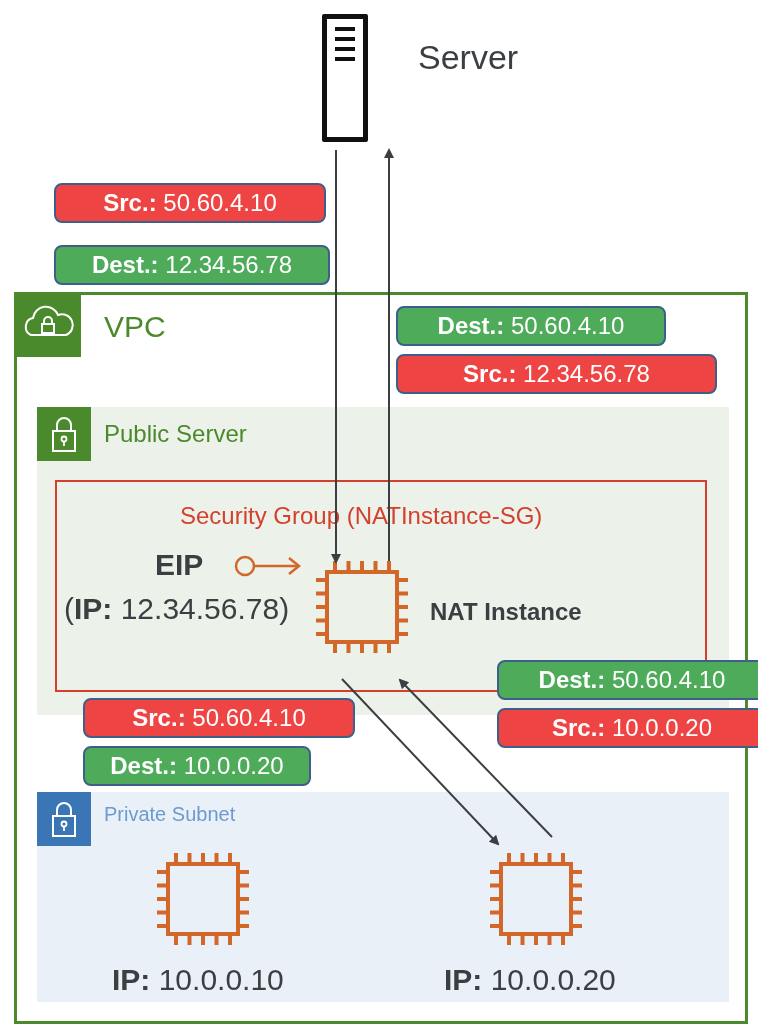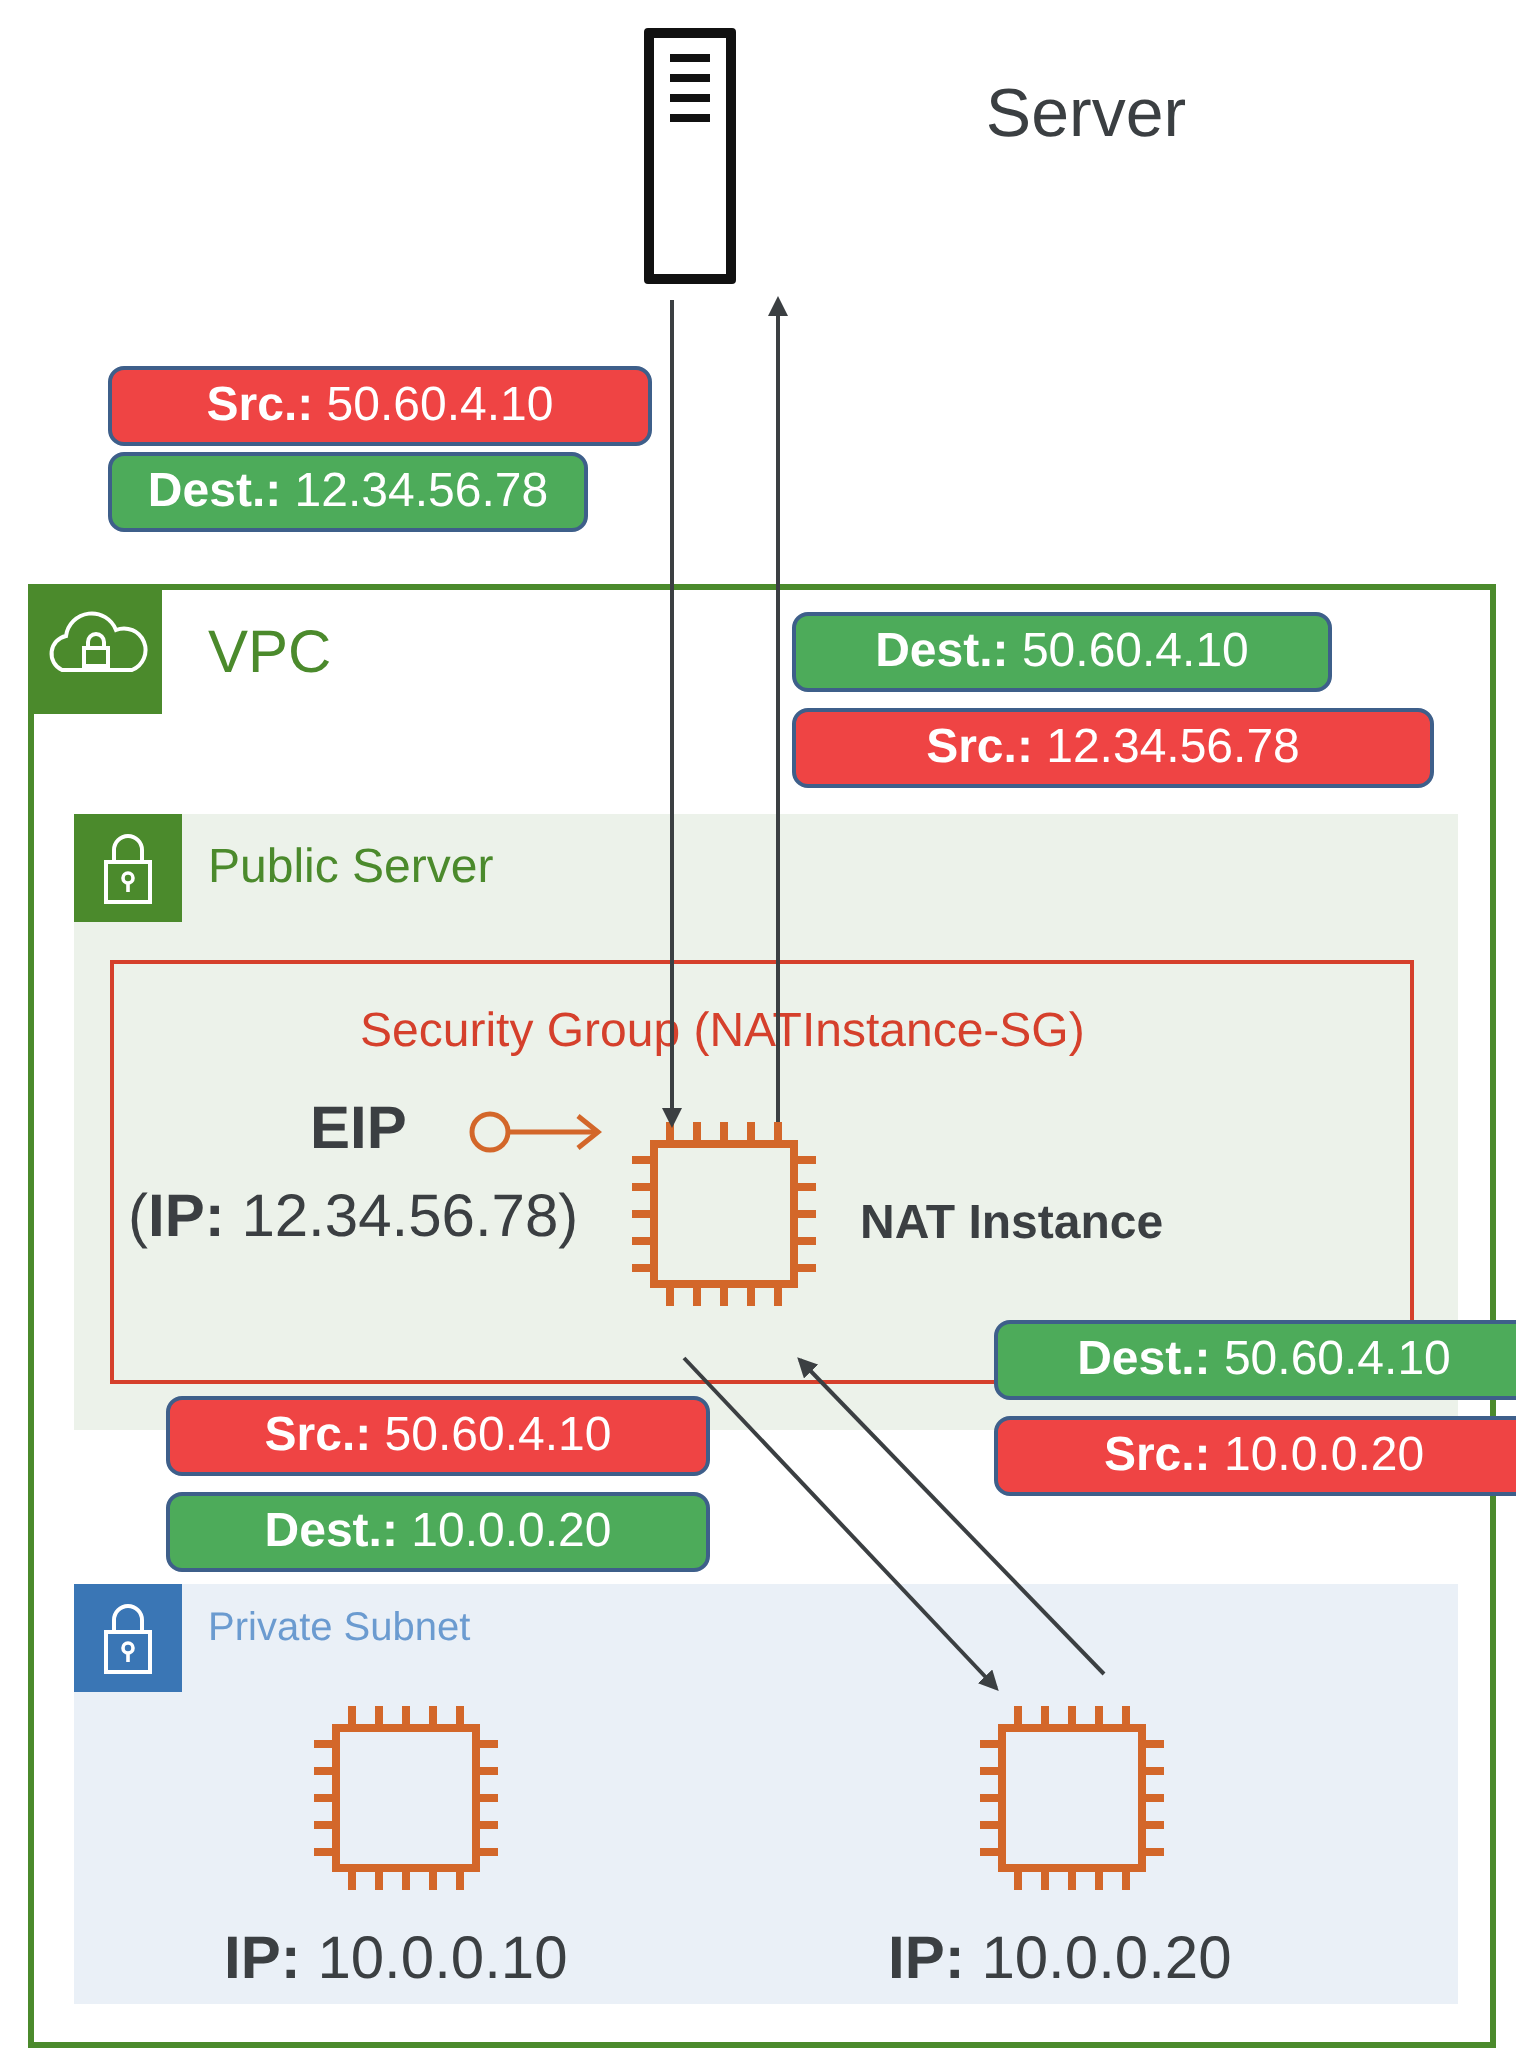--- a/index.html
+++ b/index.html
@@ -1,21 +1,21 @@
 <!DOCTYPE html>
 <html><head>
 <meta charset="utf-8">
 <style>
   html, body { margin:0; padding:0; background:#ffffff; }
   body { width:758px; height:1036px; position:relative; overflow:hidden;
          font-family:"Liberation Sans", "DejaVu Sans", sans-serif; color:#3b3f42; }
   .abs { position:absolute; }
   .server-icon { left:322px; top:14px; width:46px; height:128px; border:5px solid #111; border-radius:2px; box-sizing:border-box; background:#fff; }
   .server-icon .bar { position:absolute; left:8px; width:20px; height:4px; background:#111; }
-  .server-label { left:418px; top:34px; width:250px; text-align:center; font-size:34px; line-height:46px; color:#3b3f42; }
+  .server-label { left:418px; top:34px; width:250px; text-align:left; font-size:34px; line-height:46px; color:#3b3f42; }
   .server-label b { font-weight:bold; }
   .tag { position:absolute; height:40px; border:2px solid #3e5f8a; border-radius:8px; box-sizing:border-box;
          color:#fff; font-size:24px; line-height:36px; text-align:center; white-space:nowrap; }
   .tag b { font-weight:bold; }
   .tag.purple { background:#ef4444; }
   .tag.green { background:#4dab5a; }
   .vpc { left:14px; top:292px; width:734px; height:732px; border:3px solid #4b8a2c; box-sizing:border-box; }
   .vpc-badge { left:15px; top:293px; width:66px; height:64px; background:#4b8a2c; }
   .vpc-label { left:104px; top:310px; font-size:30px; color:#4b8a2c; }
   .pub { left:37px; top:407px; width:692px; height:308px; background:#ecf2ea; }
@@ -172,22 +172,22 @@
     <path d="M289 558 L299 566 L289 574" fill="none" stroke="#d3672a" stroke-width="2.5"></path>
   </g>
 
   <line x1="336" y1="150" x2="336" y2="562" stroke="#3b3f42" stroke-width="2" marker-end="url(#ah)"></line>
   <line x1="389" y1="561" x2="389" y2="150" stroke="#3b3f42" stroke-width="2" marker-end="url(#ah)"></line>
   <line x1="342" y1="679" x2="498" y2="844" stroke="#3b3f42" stroke-width="2" marker-end="url(#ah)"></line>
   <line x1="552" y1="837" x2="400" y2="680" stroke="#3b3f42" stroke-width="2" marker-end="url(#ah)"></line>
 </svg>
 
 <div class="tag purple" style="left:54px; top:183px; width:272px;"><b>Src.:</b> <span>50.60.4.10</span></div>
-<div class="tag green" style="left:54px; top:226px; width:240px;"><b>Dest.:</b> <span>12.34.56.78</span></div>
+<div class="tag green" style="left:54px; top:245px; width:276px;"><b>Dest.:</b> <span>12.34.56.78</span></div>
 
 <div class="tag green" style="left:396px; top:306px; width:270px;"><b>Dest.:</b> <span>50.60.4.10</span></div>
 <div class="tag purple" style="left:396px; top:354px; width:321px;"><b>Src.:</b> <span>12.34.56.78</span></div>
 
 <div class="tag purple" style="left:83px; top:698px; width:272px;"><b>Src.:</b> <span>50.60.4.10</span></div>
-<div class="tag green" style="left:83px; top:746px; width:272px;"><b>Dest.:</b> <span>10.0.0.20</span></div>
+<div class="tag green" style="left:83px; top:746px; width:228px;"><b>Dest.:</b> <span>10.0.0.20</span></div>
 
 <div class="tag green" style="left:497px; top:660px; width:270px;"><b>Dest.:</b> <span>50.60.4.10</span></div>
 <div class="tag purple" style="left:497px; top:708px; width:270px;"><b>Src.:</b> <span>10.0.0.20</span></div>
 
 </body></html>

